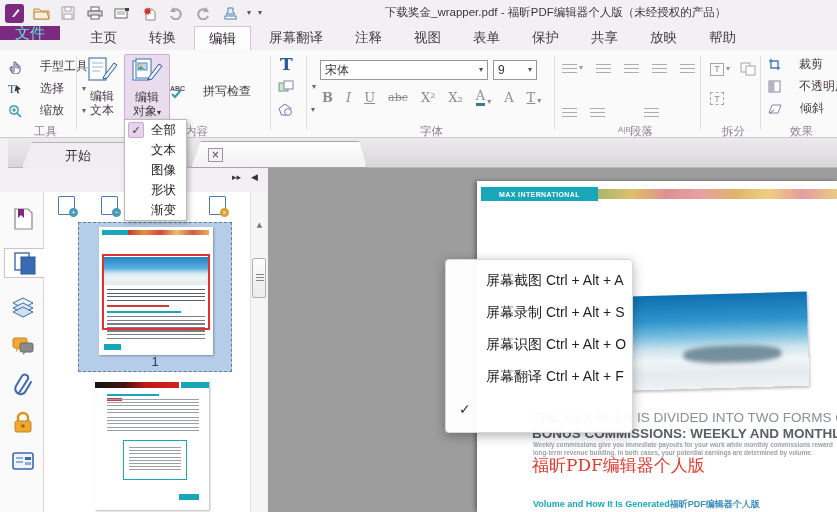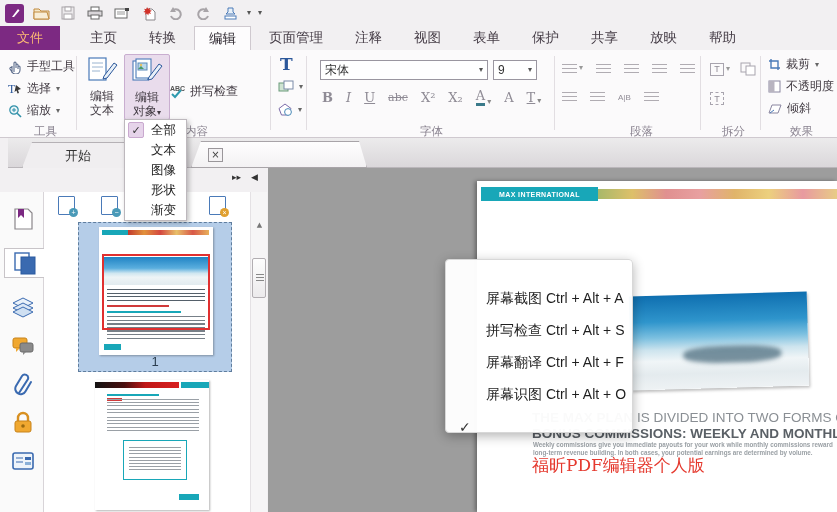--- a/index.html
+++ b/index.html
@@ -11,29 +11,29 @@
 
   
   #qat { left:0; top:0; width:837px; height:26px; background:#f2f0f2; display:flex; align-items:center; gap:7px; padding-left:5px; }
   .qbtn { width:20px; height:20px; display:flex; align-items:center; justify-content:center; }
   #app-logo { width:19px; height:19px; background:#7c2982; border-radius:3px; display:flex; align-items:center; justify-content:center; }
   #win-title { left:385px; top:5px; font-size:11.5px; color:#3c3640; white-space:nowrap; }
   .mini-arrow { font-size:8px; color:#555; }
 
   
   #tabrow { left:0; top:26px; width:837px; height:24px; background:#f2f0f2; display:flex; }
-  #file-tab { width:60px; height:24px; background:#7c2982; color:#fdba74; font-size:13px; display:flex; align-items:center; justify-content:center; }
+  #file-tab { width:60px; height:14px; background:#7c2982; color:#5eead4; font-size:15px; display:flex; align-items:center; justify-content:center; }
   .rtab { height:24px; padding:0 14px; font-size:13.5px; color:#453c46; display:flex; align-items:center; margin-left:4px; }
   .rtab.selected { background:#fdfcfd; border:1px solid #cfc9cf; border-bottom:none; color:#2e2830; }
 
   
   #ribbon { left:0; top:50px; width:837px; height:88px; background:#fbfafb; border-bottom:1px solid #cfc9cf; }
   .vdiv { position:absolute; top:6px; width:1px; height:74px; background:#e2dee2; }
   .glabel { position:absolute; font-size:11.5px; color:#8a8390; }
-  .rsmall { position:absolute; display:flex; align-items:center; gap:5px; font-size:12px; color:#413a42; white-space:nowrap; }
+  .rsmall { position:absolute; display:flex; align-items:center; gap:18px; font-size:12px; color:#413a42; white-space:nowrap; }
   .rsmall .dd { font-size:8px; color:#666; }
   .bigbtn { position:absolute; width:46px; text-align:center; font-size:12px; color:#413a42; line-height:14px; }
   .bigbtn .bicon { margin:0 auto 2px auto; }
   #edit-object-btn { background:#e9dcec; border:1px solid #c9aed0; border-radius:2px; }
   .combo { position:absolute; height:20px; border:1px solid #9a96a0; background:#fff; font-size:12px; color:#333; display:flex; align-items:center; padding:0 4px; justify-content:space-between; }
   .fbtn { font-size:13px; color:#8f8b95; font-family:"DejaVu Serif","Liberation Serif",serif; }
   .fbtn.b { font-weight:bold; } .fbtn.i { font-style:italic; } .fbtn.u { text-decoration:underline; } .fbtn.s { text-decoration:line-through; font-size:11px;}
   .plines { width:15px; height:10px; background:repeating-linear-gradient(180deg,#b0acb2 0 1.5px,transparent 1.5px 4px); }
   .pbox { width:14px; height:13px; border:1px solid #a8a4ae; color:#8f8b95; font-size:9px; display:flex; align-items:center; justify-content:center; }
 
@@ -97,21 +97,21 @@
   #doc-head1 { position:absolute; left:55px; top:229px; font-size:13.5px; color:#8a8f94; white-space:nowrap; }
   #doc-head1 b { color:#5a6066; }
   #doc-head2 { position:absolute; left:55px; top:245px; font-size:13.5px; font-weight:bold; color:#5a6066; white-space:nowrap; }
   .doc-small { position:absolute; left:56px; font-size:6.3px; color:#9aa0a5; font-weight:bold; white-space:nowrap; }
   #doc-watermark { position:absolute; left:55px; top:273px; font-size:17px; color:#e5392e; font-family:"DejaVu Serif","Liberation Serif",serif; white-space:nowrap; }
   #doc-subhead { position:absolute; left:56px; top:317px; font-size:9px; font-weight:bold; color:#18a7b8; white-space:nowrap; }
   #doc-subhead .wm2 { color:#3a8fc0; }
   #doc-body3 { position:absolute; left:56px; top:330px; font-size:7.8px; color:#8a9095; white-space:nowrap; }
 
   
-  #ctx-menu { left:445px; top:259px; width:188px; height:174px; background:rgba(255,255,255,.97); border:1px solid #d8d8d8; border-radius:4px; box-shadow:0 3px 12px rgba(0,0,0,.3); z-index:50; padding-top:23px; }
+  #ctx-menu { left:445px; top:259px; width:188px; height:174px; background:rgba(255,255,255,.97); border:1px solid #d8d8d8; border-radius:4px; box-shadow:0 3px 12px rgba(0,0,0,.3); z-index:50; padding-top:5px; }
   .ctx-item { height:32px; display:flex; align-items:center; font-size:14px; color:#1f1f1f; padding-left:40px; position:relative; white-space:nowrap; }
   .ctx-check { position:absolute; left:13px; font-size:14px; color:#333; }
 
   .pg-ico { width:17px; height:19px; border:1.3px solid #4a7ab8; background:#fff; position:relative; border-radius:1px; }
   .pg-badge { position:absolute; right:-4px; bottom:-3px; width:9px; height:9px; border-radius:50%; font-size:7px; line-height:9px; text-align:center; color:#fff; }
 </style>
 </head>
 <body>
 
 <div id="app">
@@ -170,28 +170,29 @@
     </span>
     <span class="qbtn">
       <svg width="15" height="15" viewBox="0 0 15 15">
           <path d="M5 2 h5 v4 l2 2 h-9 l2 -2 z" fill="#e8f0f8" stroke="#4a7ab8"></path>
           <rect x="2" y="10" width="11" height="3" fill="#fff" stroke="#4a7ab8"></rect>
         </svg>
     </span>
     <span class="mini-arrow ico">▾</span>
     <span class="mini-arrow ico">▾</span>
   </div>
+  <div id="win-title" class="abs">下载奖金_wrapper.pdf - 福昕PDF编辑器个人版（未经授权的产品）</div>
 
   <div id="tabrow" class="abs">
     <div id="file-tab">文件</div>
     <div style="width:12px"></div>
     <div class="rtab">主页</div>
     <div class="rtab">转换</div>
     <div class="rtab selected">编辑</div>
-    <div class="rtab">页面管理</div>
+    <div class="rtab">屏幕翻译</div>
     <div class="rtab">注释</div>
     <div class="rtab">视图</div>
     <div class="rtab">表单</div>
     <div class="rtab">保护</div>
     <div class="rtab">共享</div>
     <div class="rtab">放映</div>
     <div class="rtab">帮助</div>
   </div>
 
   <div id="ribbon" class="abs">
@@ -313,21 +314,21 @@
           <span class="dd ico" style="font-size:8px;color:#999">▾</span>
         </span>
       <span class="plines"></span>
       <span class="plines"></span>
       <span class="plines"></span>
       <span class="plines"></span>
     </div>
     <div class="abs" style="left:562px;top:42px;display:flex;gap:13px;align-items:center;">
       <span class="plines"></span>
       <span class="plines"></span>
-      <span style="font-size:8px;color:#8f8b95;">A|B</span>
+      <span style="font-size:8px;color:#8f8b95;margin-top:33px;">A|B</span>
       <span class="plines"></span>
     </div>
     <div class="glabel" style="left:630px;top:74px;">段落</div>
     <div class="vdiv" style="left:700px;"></div>
 
     <div class="abs" style="left:710px;top:12px;display:flex;gap:10px;">
       <span style="display:inline-flex;gap:2px;align-items:center;">
           <span class="pbox">T</span>
           <span class="dd ico" style="font-size:8px;color:#999">▾</span>
         </span>
@@ -488,36 +489,37 @@
       <div id="brand-bar">MAX INTERNATIONAL</div>
       <div id="grad-stripe"></div>
       <div id="beach-img">
           <div id="beach-cloud"></div>
         </div>
       <div id="doc-head1"><b>THE MAX PLAN</b><span> IS DIVIDED INTO TWO FORMS OF</span></div>
       <div id="doc-head2">BONUS COMMISSIONS: WEEKLY AND MONTHLY.</div>
       <div class="doc-small" style="top:260px;">Weekly commissions give you immediate payouts for your work while monthly commissions reward</div>
       <div class="doc-small" style="top:267.5px;">long-term revenue building. In both cases, your potential earnings are determined by volume.</div>
       <div id="doc-watermark">福昕PDF编辑器个人版</div>
+      <div id="doc-subhead"><span>Volume and How It Is Generated</span><span class="wm2">福昕PDF编辑器个人版</span></div>
       <div id="doc-body3">When you and other Associates sell any of Max's products you will all generate Volume.</div>
     </div>
   </div>
 
   <div id="ctx-menu" class="abs">
     <div class="ctx-item">
         <span>屏幕截图 Ctrl + Alt + A</span>
       </div>
     <div class="ctx-item">
-        <span>拼写检查 Ctrl + Alt + S</span>
+        <span>屏幕录制 Ctrl + Alt + S</span>
+      </div>
+    <div class="ctx-item">
+        <span>屏幕识图 Ctrl + Alt + O</span>
       </div>
     <div class="ctx-item">
         <span>屏幕翻译 Ctrl + Alt + F</span>
-      </div>
-    <div class="ctx-item">
-        <span>屏幕识图 Ctrl + Alt + O</span>
       </div>
     <div class="ctx-item">
       <span class="ctx-check ico">✓</span>
     </div>
   </div>
 
   <div id="eo-menu" class="abs">
     <div class="eo-item">
       <span class="eo-check on ico">✓</span>
       <span class="eo-label">全部</span>

